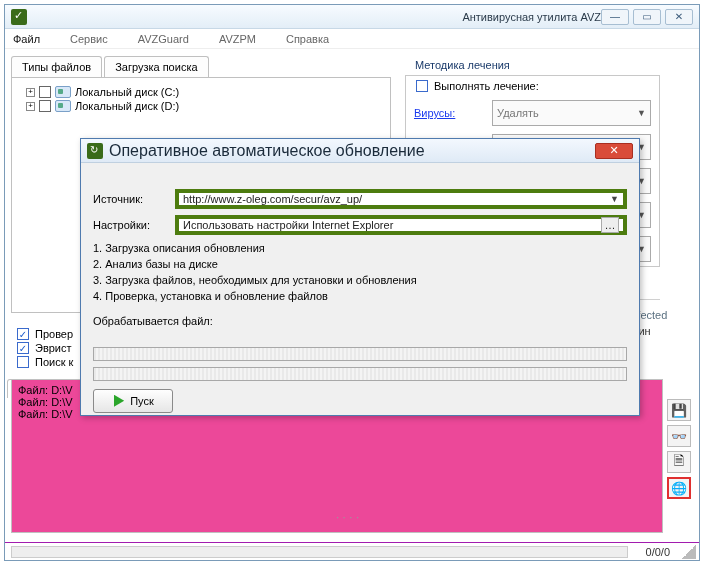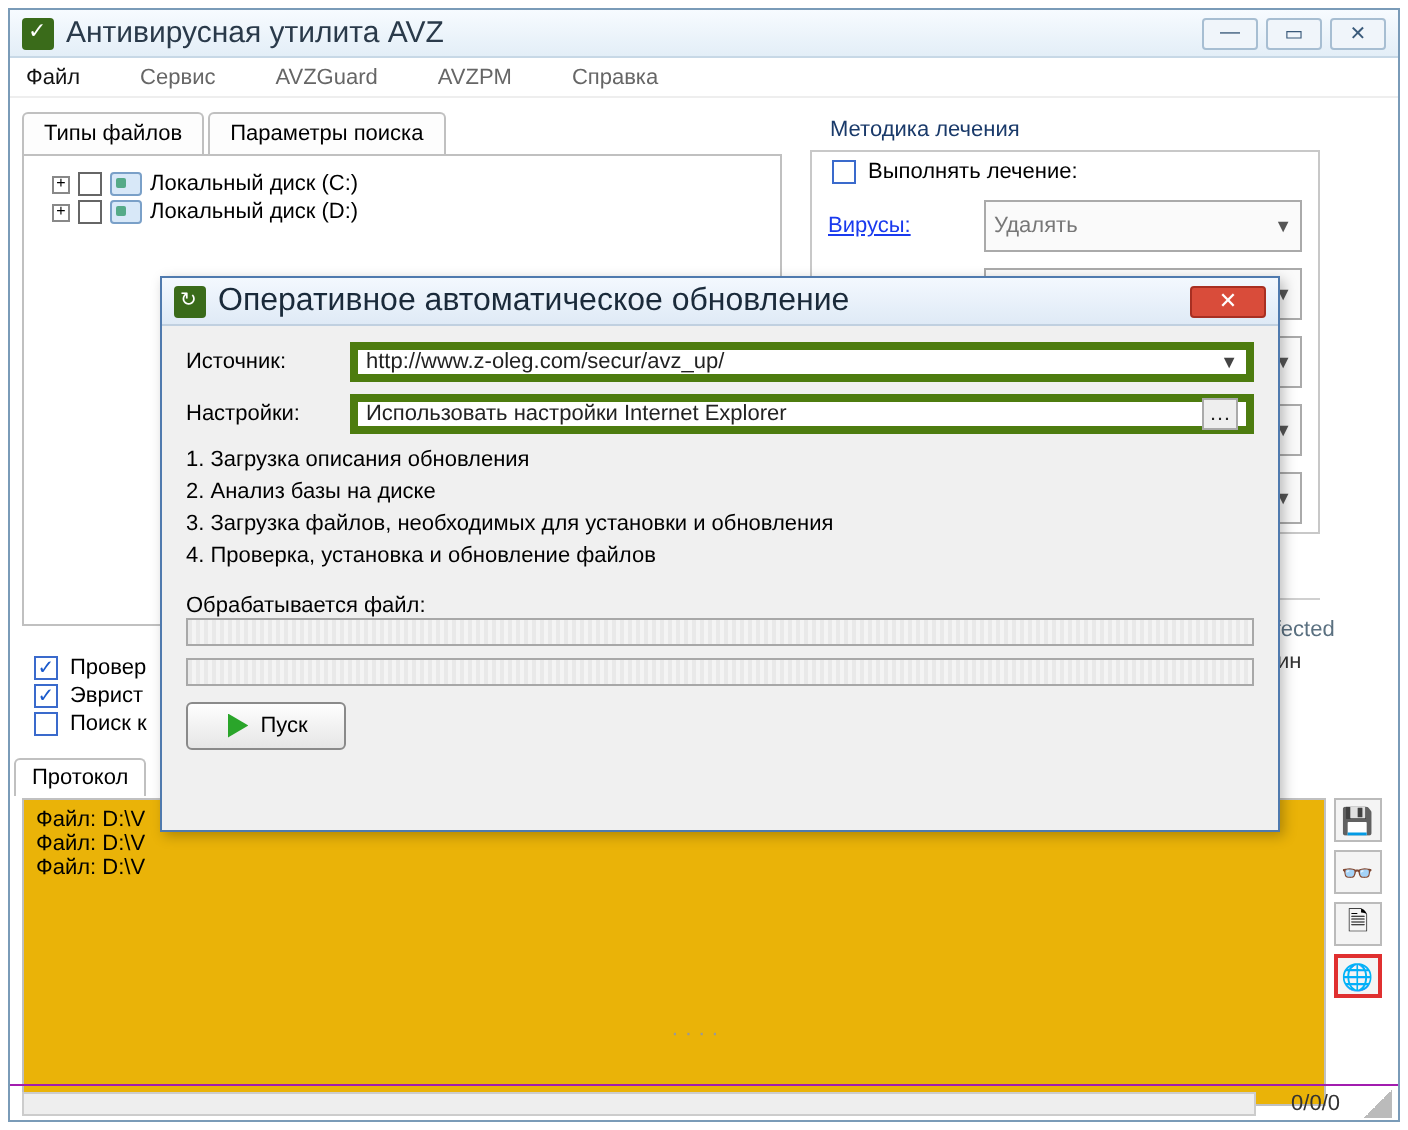--- a/index.html
+++ b/index.html
@@ -33,21 +33,21 @@
   .titlebar .app-icon {
     width: 16px; height: 16px;
     margin-right: 6px;
     background: #3a6b1a;
     border-radius: 2px;
     position: relative;
   }
   .titlebar .app-icon:after {
     content:"✓"; color:#fff; font-size:11px; position:absolute; left:3px; top:0;
   }
-  .titlebar .title-text { flex:1; font-size: 15px; }
+  .titlebar .title-text { flex:1; font-size: 11px; text-align: right; }
   .win-controls { display:flex; gap:4px; }
   .win-btn {
     width: 28px; height: 16px;
     background: #f0f5fa;
     border: 1px solid #a7bed2;
     border-radius: 2px;
     display:flex; align-items:center; justify-content:center;
     color:#3a5a7a; font-size:10px;
   }
   
@@ -124,24 +124,24 @@
   }
   .right-checks .chk-line { display:flex; align-items:center; gap:6px; padding:1px 6px; }
   .chk { width:12px; height:12px; border:1px solid #3a6acc; background:#fff; display:flex; align-items:center; justify-content:center; color:#1a5acc; font-size:10px; }
   
   .protocol-label {
     position:absolute; left:2px; top:330px;
     border:1px solid #c0c0c0; border-bottom:none;
     padding:3px 8px; border-radius:3px 3px 0 0; background:#fff;
   }
   .protocol-box {
-    position:absolute; left:6px; top:350px;
+    position:absolute; left:6px; top:330px;
     width:652px; height:154px;
     border:1px solid #c0c0c0;
-    background:#eab308;
+    background:#ec4899;
     padding:4px 6px;
     overflow:hidden;
   }
   .protocol-box .line { white-space:nowrap; overflow:hidden; }
   
   .icon-strip {
     position:absolute; right:6px; top:350px;
     width:26px;
     display:flex; flex-direction:column; gap:4px;
   }
@@ -190,35 +190,35 @@
     border-bottom:1px solid #c0d0e0;
   }
   .dlg-title .app-icon { width:16px; height:16px; margin-right:6px; background:#3a6b1a; border-radius:2px; position:relative; }
   .dlg-title .app-icon:after { content:"↻"; color:#fff; font-size:10px; position:absolute; left:3px; top:1px; }
   .dlg-title .t-text { flex:1; color:#1a2a3a; font-size:16px; }
   .dlg-close {
     width:38px; height:16px; background:#d94c3a;
     border:1px solid #a82f22; border-radius:2px; color:#fff;
     display:flex; align-items:center; justify-content:center; font-size:11px;
   }
-  .dlg-body { padding:8px 12px; }
+  .dlg-body { padding:26px 12px; }
   .field-row { display:flex; align-items:center; gap:8px; margin-bottom:6px; }
   .field-label { width:74px; }
   .field-input {
     flex:1; height:20px; border:4px solid #4d7c0f; background:#fff;
     display:flex; align-items:center; justify-content:space-between;
     padding:0 4px; color:#222;
   }
   .field-input .arrow { font-size:9px; color:#444; }
   .field-input .dots-btn {
     width:18px; height:16px; border:1px solid #aaa; background:#eee;
     display:flex; align-items:center; justify-content:center;
   }
   .steps { margin:6px 0 10px 0; line-height:1.45; }
-  .proc-label { margin-bottom:0; }
+  .proc-label { margin-bottom:20px; }
   .pbar {
     height:14px; border:1px solid #a8a8a8;
     background: repeating-linear-gradient(90deg,#e9e9e9 0,#e9e9e9 2px,#f4f4f4 2px,#f4f4f4 4px);
     margin-bottom:6px;
   }
   .dlg-buttons { display:flex; gap:12px; margin-top:8px; }
   .btn {
     height:24px; min-width:80px;
     border:1px solid #8a8a8a; border-radius:3px;
     background:linear-gradient(#fefefe,#e6e6e6);
@@ -254,21 +254,21 @@
     <span>Сервис</span>
     <span>AVZGuard</span>
     <span>AVZPM</span>
     <span>Справка</span>
   </div>
 
   <div class="content">
 
     <div class="tabs-row">
       <div class="tab">Типы файлов</div>
-      <div class="tab">Параметры поиска</div>
+      <div class="tab">Загрузка поиска</div>
     </div>
 
     <div class="left-panel">
       <div class="tree-item">
         <span class="tree-toggle">+</span>
         <span class="disk-chk"></span>
         <span class="disk-icon"></span>
         <span>Локальный диск (C:)</span>
       </div>
       <div class="tree-item">

